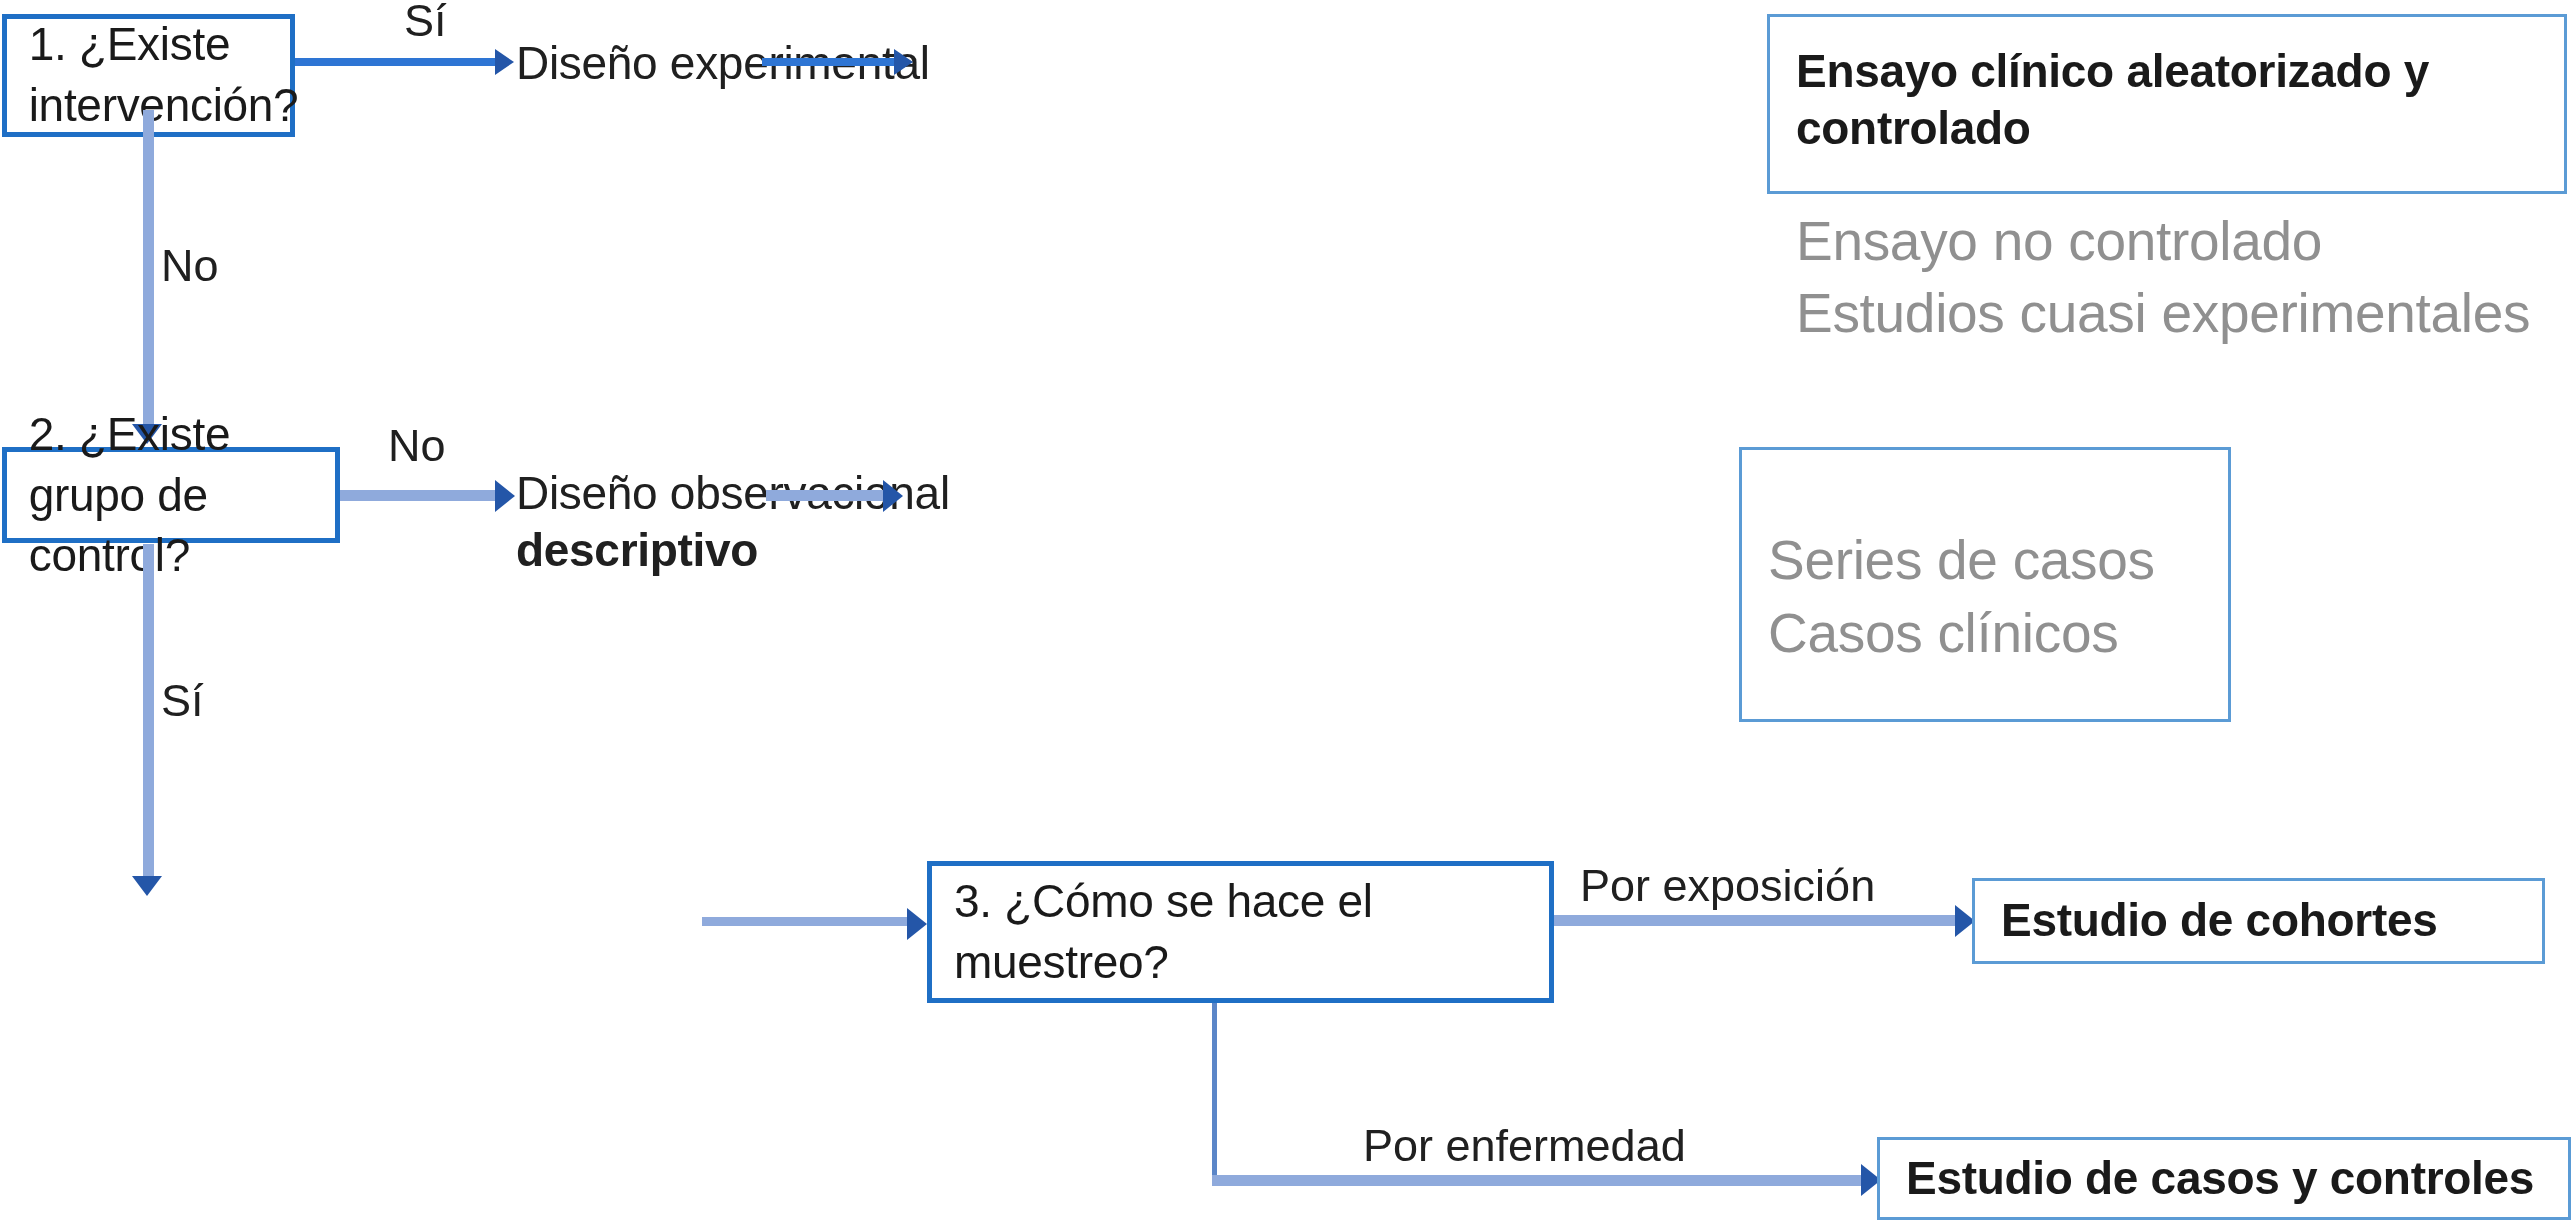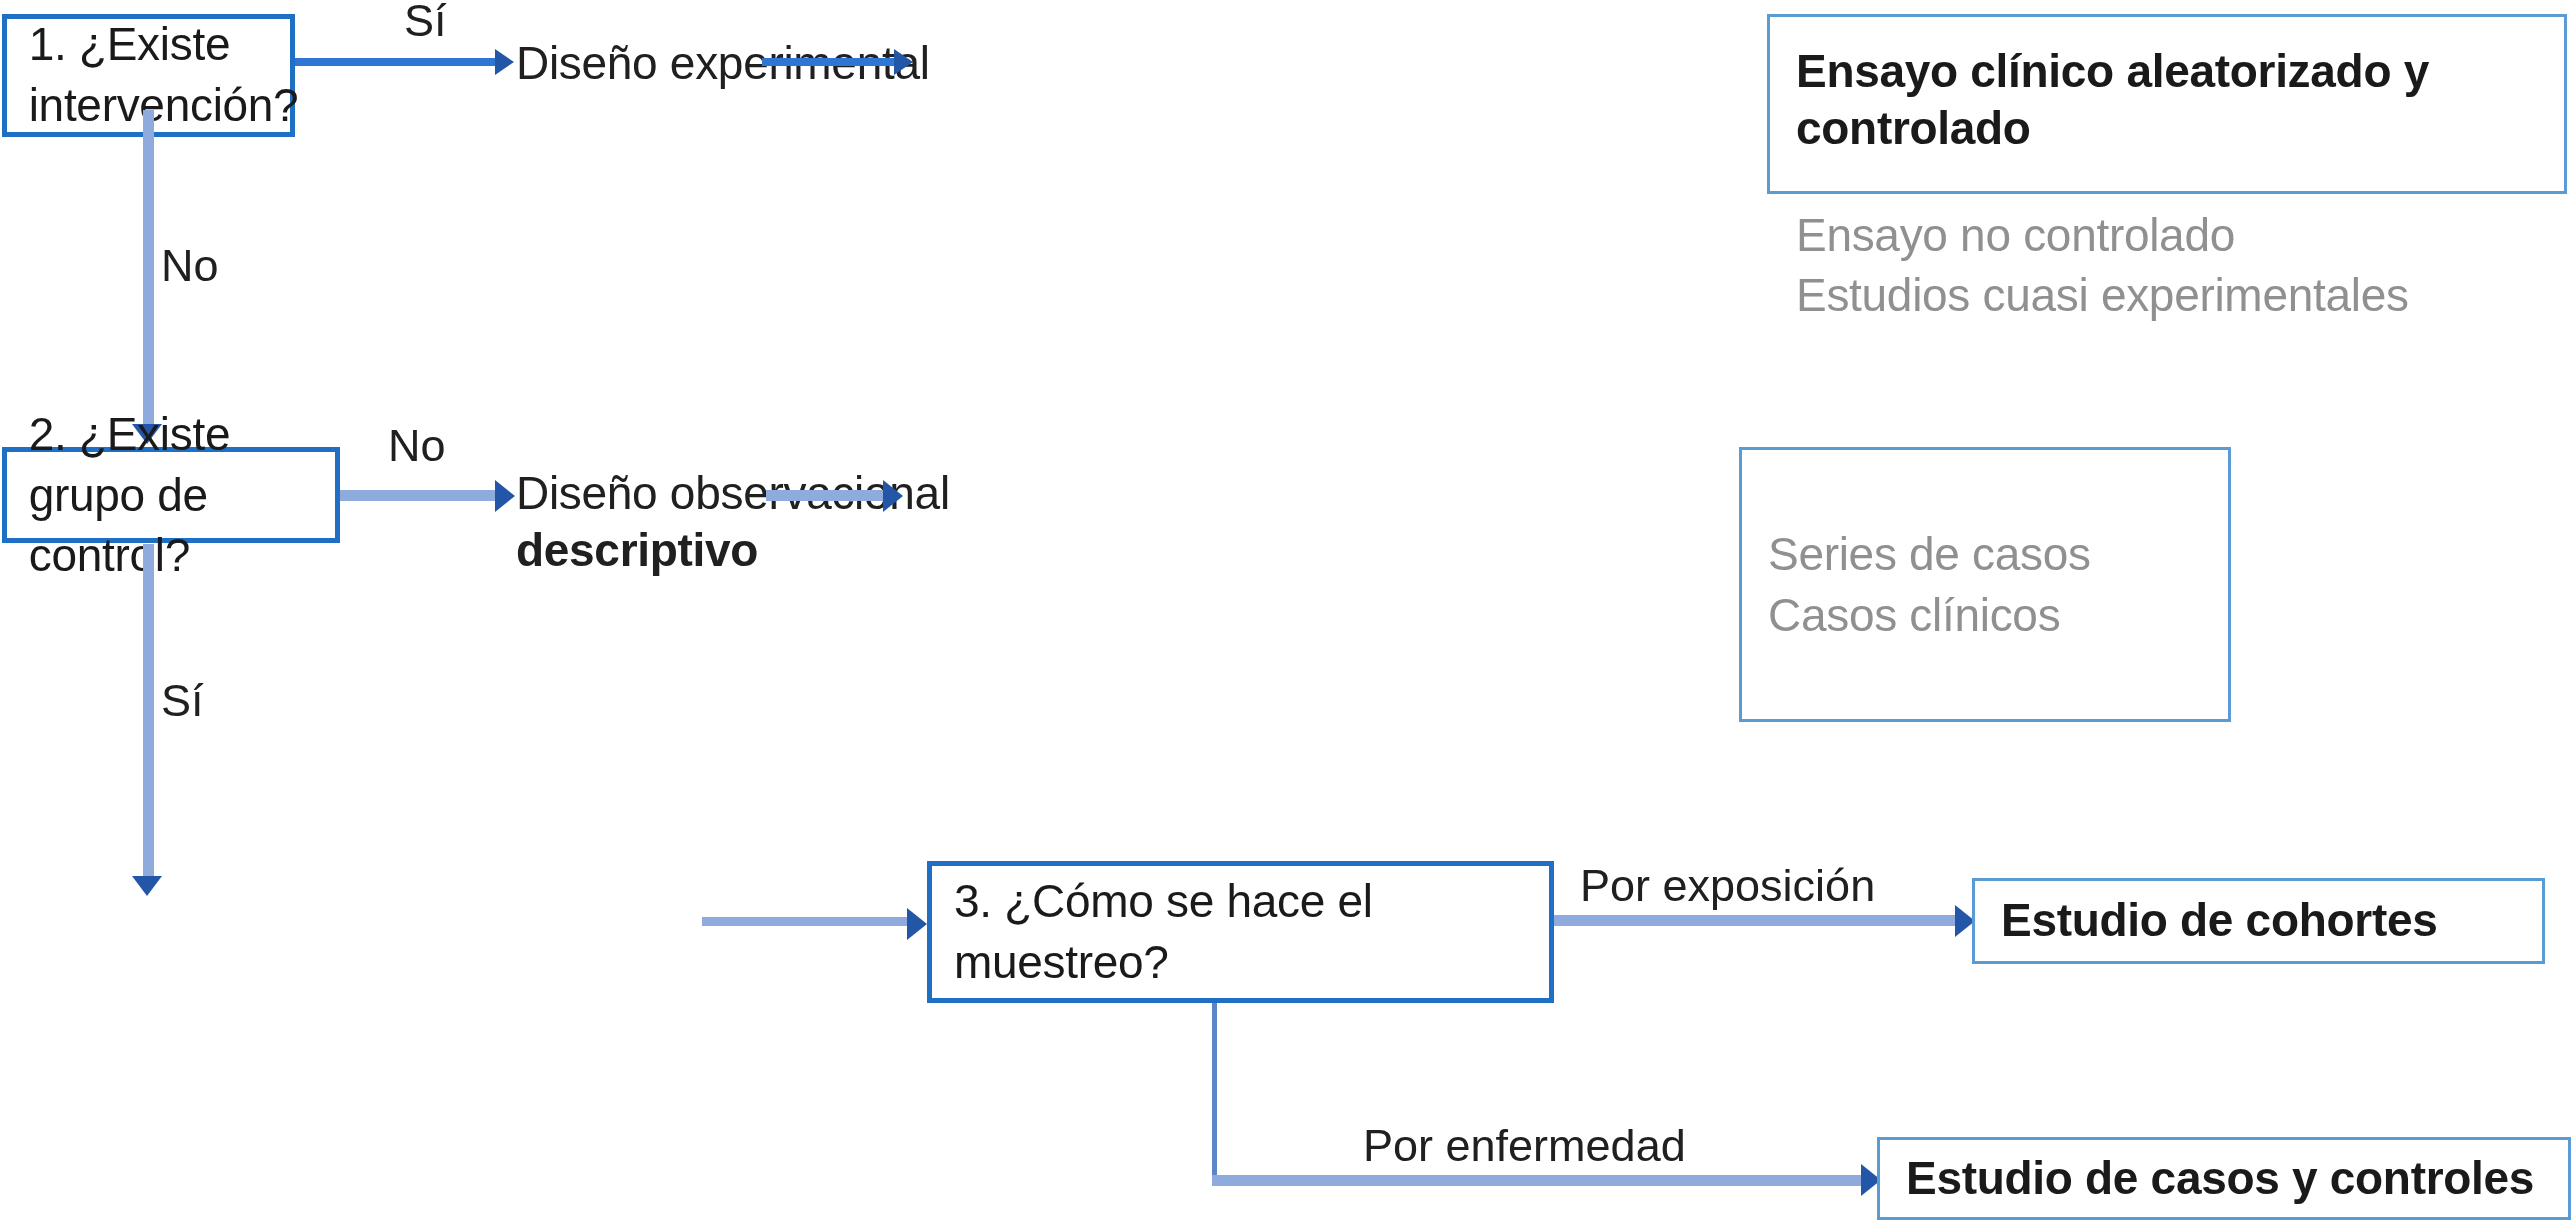--- a/index.html
+++ b/index.html
@@ -17,21 +17,21 @@
   .qbox::before{content:"";position:absolute;left:3.4px;right:3.4px;top:3.4px;bottom:3.4px;
                 border:4.3px solid #ffffff;box-sizing:border-box;pointer-events:none;}
   .qbox .qlabel{position:absolute;left:22px;right:15.5px;top:50%;transform:translateY(-50%);
                 font-size:46px;line-height:1.32;color:#1a1a1a;letter-spacing:-0.3px;}
 
   
   .obox{position:absolute;background:#ffffff;border:3.4px solid #5B9BD5;box-sizing:border-box;}
   .obox .oinner{position:absolute;left:26px;right:19px;top:26px;}
   .obox .otitle{font-size:46px;font-weight:bold;line-height:1.24;color:#1a1a1a;letter-spacing:-0.3px;}
   .obox .osub{margin-top:48px;}
-  .obox .osub div{font-size:46px;line-height:1.32;color:#909090;letter-spacing:-0.3px;}
+  .obox .osub div{font-size:55px;line-height:1.32;color:#909090;letter-spacing:-0.3px;}
   .obox.center .oinner{top:50%;transform:translateY(-50%);}
 
   
   .line{position:absolute;}
   .h-dark{background:#2E75D4;height:7.7px;}
   .h-lite{background:#8FAADC;height:11px;}
   .v-lite{background:#8FAADC;width:11px;}
   .v-thin{background:#5B86C8;width:5.2px;}
   .h-thin{background:#8FAADC;height:8.6px;}
 

